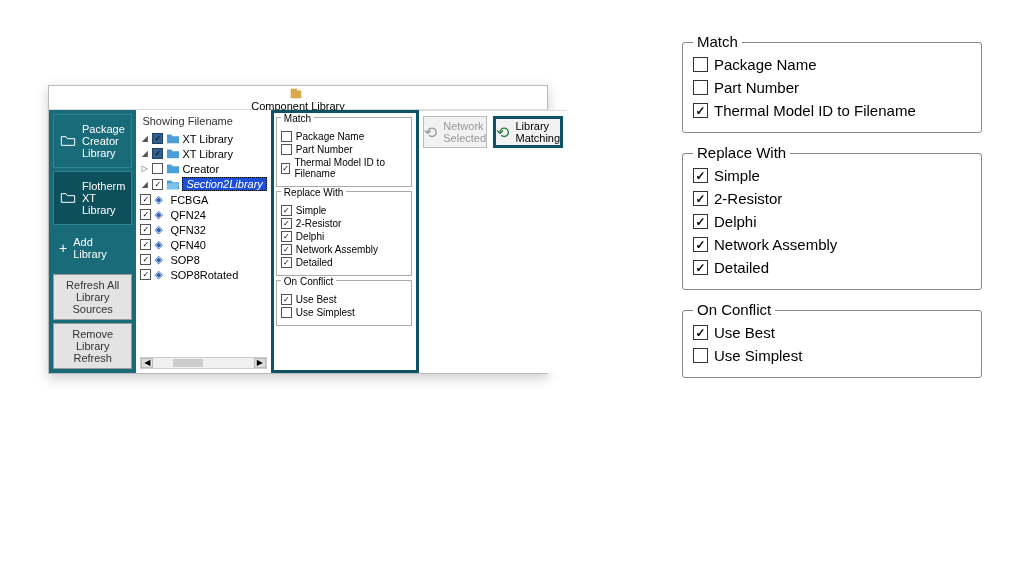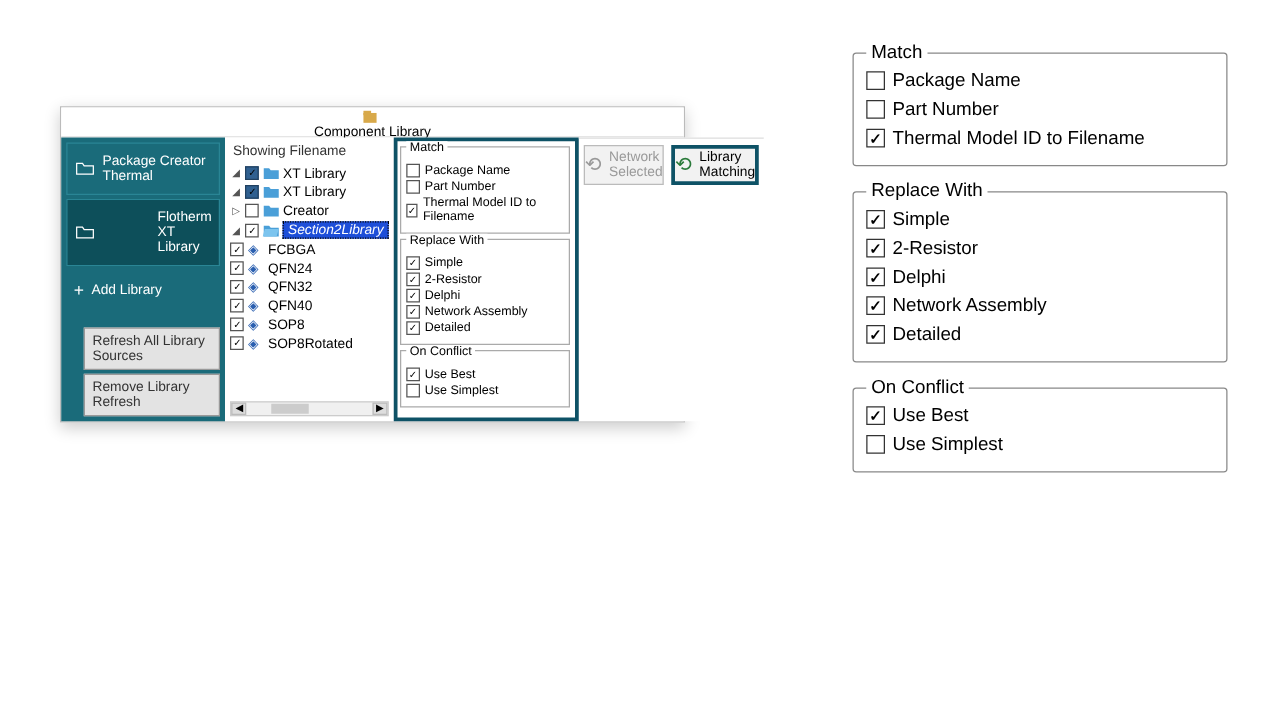--- a/index.html
+++ b/index.html
@@ -45,29 +45,29 @@
   flex-direction: column;
   padding: 4px;
 }
 .sb-item {
   display: flex; align-items: center;
   padding: 8px 6px; margin-bottom: 3px;
   border: 1px solid #2a8595;
   cursor: pointer;
   font-size: 11px;
 }
-.sb-item.active { background: #0d4f5a; gap: 44px; }
+.sb-item.active { background: #0d4f5a; }
 .sb-item .sb-icon { width: 16px; height: 16px; margin-right: 6px; }
 .sb-item.add { border: none; }
 .sb-spacer { flex: 1; }
 .sb-btn {
   background: #e3e3e3; color: #333;
   border: 1px solid #999; padding: 4px 6px;
   margin-top: 3px; font-size: 11px; cursor: pointer;
-  margin-left: 14px;
+  text-align: center;
 }
 .main-area {
   flex: 1;
   display: flex;
   background: #fff;
 }
 .content-row { flex: 1; display: flex; }
 .tree-pane {
   flex: 1; padding: 3px 4px;
   overflow: hidden;
@@ -194,21 +194,21 @@
     <div class="tbtn">✕</div>
   </div>
   <div class="dialog-body">
     <div class="sidebar">
       <div class="sb-item">
         <span class="sb-icon">
           <svg class="folder-svg" viewBox="0 0 24 20">
               <path fill="#fff" stroke="#fff" stroke-width="1.5" d="M2 5 h7 l2 3 h11 v10 h-20 z" fill-opacity="0"></path>
             </svg>
         </span>
-        <span>Package Creator Thermal</span>
+        <span>Package Creator Library</span>
       </div>
       <div class="sb-item active">
         <span class="sb-icon">
           <svg class="folder-svg" viewBox="0 0 24 20">
               <path fill="#fff" stroke="#fff" stroke-width="1.5" d="M2 5 h7 l2 3 h11 v10 h-20 z" fill-opacity="0"></path>
             </svg>
         </span>
         <span>Flotherm XT Library</span>
       </div>
       <div class="sb-item add">

